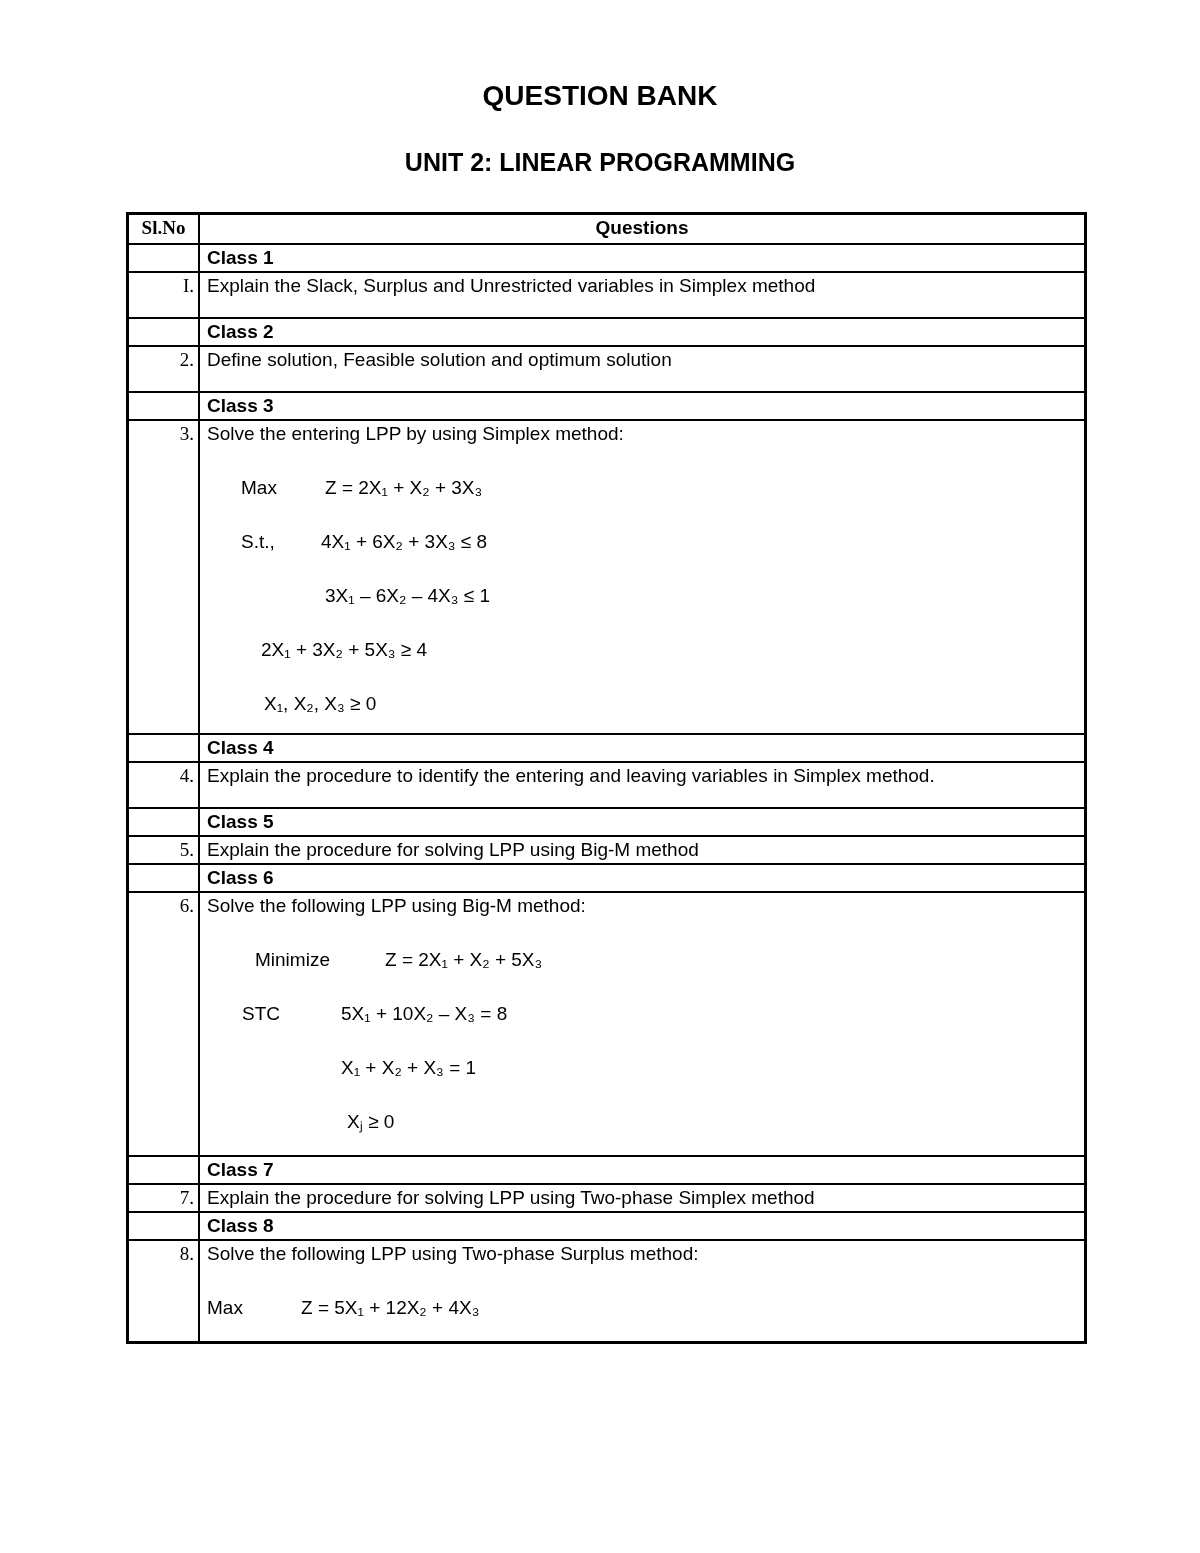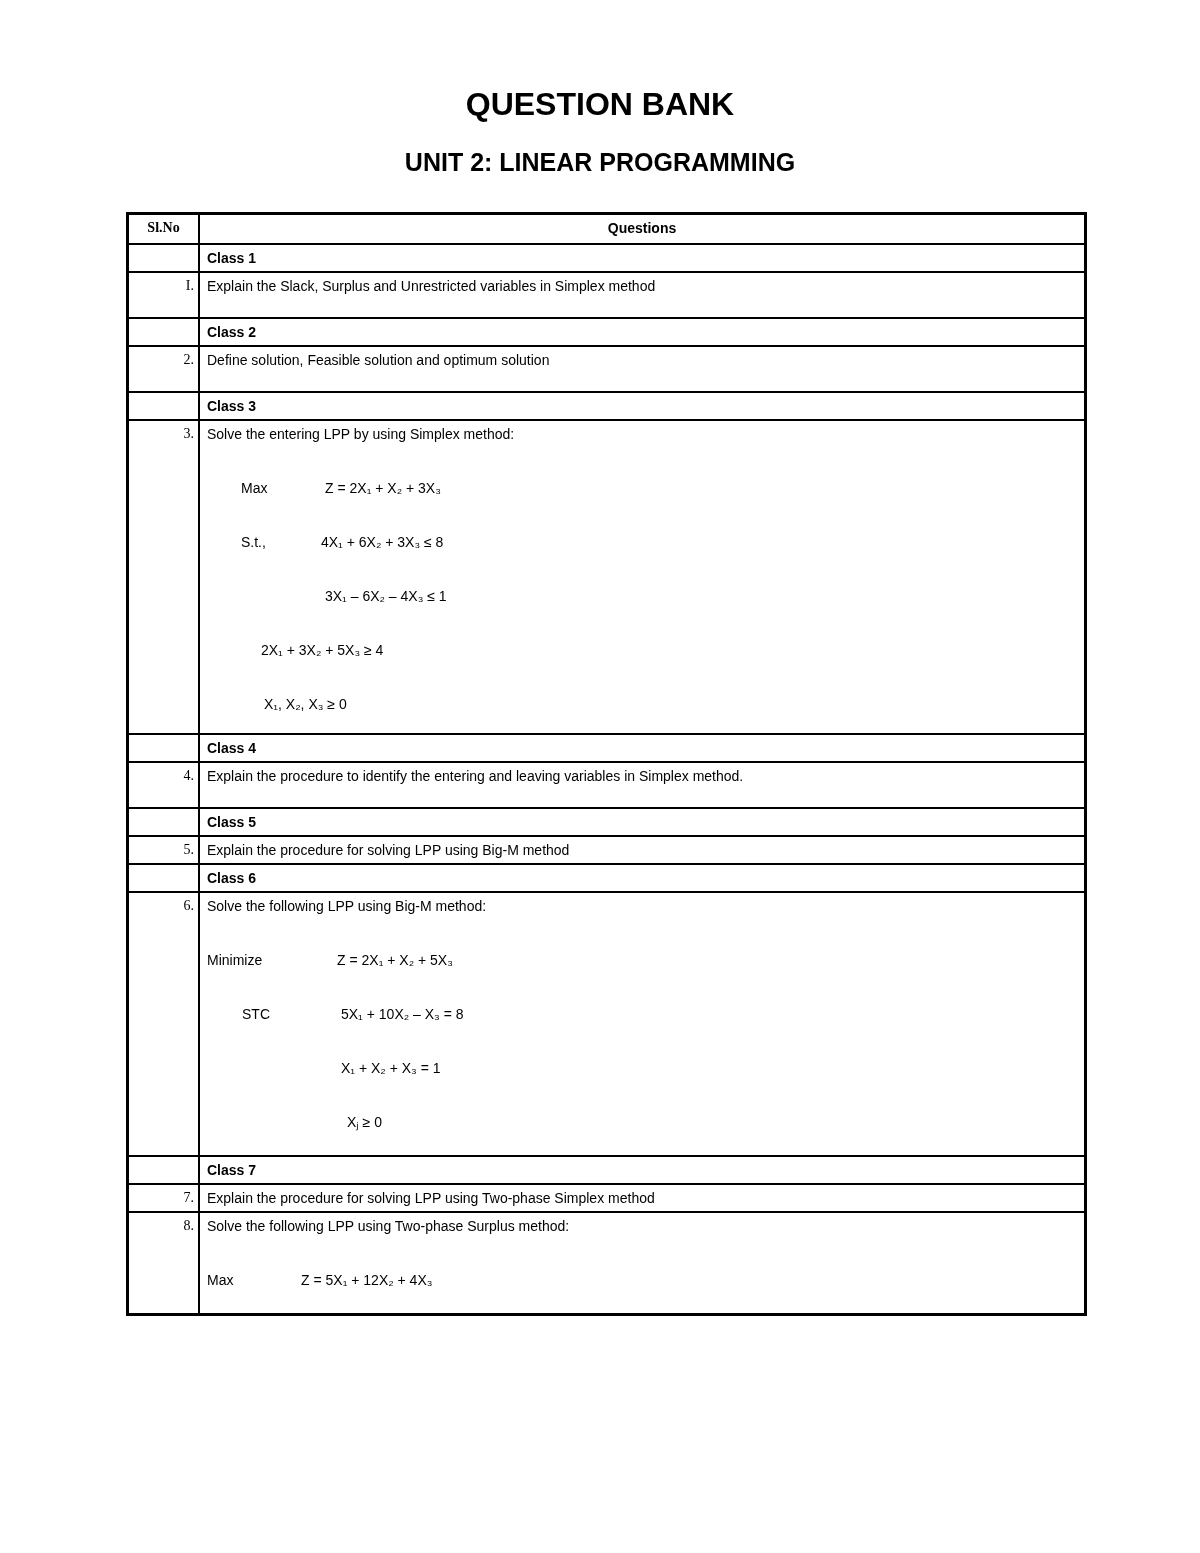--- a/index.html
+++ b/index.html
@@ -1,20 +1,20 @@
 <!DOCTYPE html>
 <html><head>
 <meta charset="utf-8">
 <style>
   html, body { margin: 0; padding: 0; background: #ffffff; }
   body { width: 1200px; height: 1553px; position: relative; font-family: "Liberation Sans", sans-serif; color: #000; }
-  .title1 { position: absolute; top: 86px; left: 0; width: 1200px; text-align: center; font-size: 32px; font-weight: bold; }
+  .title1 { position: absolute; top: 80px; left: 0; width: 1200px; text-align: center; font-size: 28px; font-weight: bold; }
   .title2 { position: absolute; top: 148px; left: 0; width: 1200px; text-align: center; font-size: 25px; font-weight: bold; }
   table { position: absolute; top: 212px; left: 126px; width: 961px; border-collapse: collapse; border: 3px solid #000; }
-  td, th { border: 2px solid #000; padding: 0 7px; font-size: 14px; vertical-align: top; line-height: 26px; }
+  td, th { border: 2px solid #000; padding: 0 7px; font-size: 19px; vertical-align: top; line-height: 26px; }
   th { font-weight: bold; text-align: center; height: 28px; }
   th.sl { font-family: "Liberation Serif", serif; width: 55px; }
   td.num { text-align: right; font-family: "Liberation Serif", serif; width: 55px; padding-right: 4px; }
   tr.class-row td { font-weight: bold; height: 26px; }
   tr.q1 td { height: 44px; }
   .eq { display: flex; align-items: flex-start; margin-top: 28px; }
   .eq .lbl { display: inline-block; }
 </style>
 </head>
 <body>
@@ -95,21 +95,21 @@
 
   <tr class="class-row">
         <td></td>
         <td>Class 6</td>
       </tr>
   <tr>
     <td class="num">6.</td>
     <td style="height:262px;">
       <div>Solve the following LPP using Big-M method:</div>
       <div class="eq">
-        <span class="lbl" style="width:130px;">Minimize</span>
+        <span class="lbl" style="width:130px;margin-left:48px;">Minimize</span>
         <span>Z = 2X₁ + X₂ + 5X₃</span>
       </div>
       <div class="eq">
         <span class="lbl" style="margin-left:35px;width:99px;">STC</span>
         <span>5X₁ + 10X₂ – X₃ = 8</span>
       </div>
       <div class="eq">
         <span style="margin-left:134px;">X₁ + X₂ + X₃ = 1</span>
       </div>
       <div class="eq">
@@ -120,20 +120,24 @@
 
   <tr class="class-row">
         <td></td>
         <td>Class 7</td>
       </tr>
   <tr>
     <td class="num">7.</td>
     <td>Explain the procedure for solving LPP using Two-phase Simplex method</td>
   </tr>
 
+  <tr class="class-row">
+        <td></td>
+        <td>Class 8</td>
+      </tr>
   <tr>
     <td class="num">8.</td>
     <td style="height:100px;">
       <div>Solve the following LPP using Two-phase Surplus method:</div>
       <div class="eq">
         <span class="lbl" style="width:94px;">Max</span>
         <span>Z = 5X₁ + 12X₂ + 4X₃</span>
       </div>
     </td>
   </tr>

